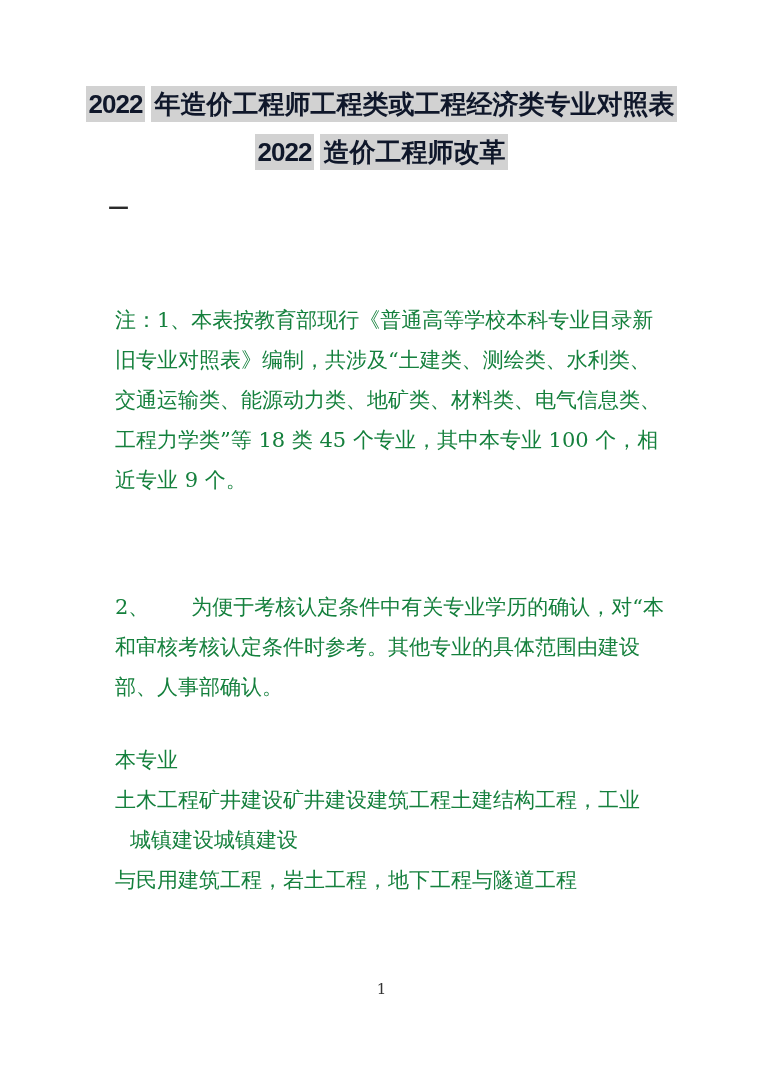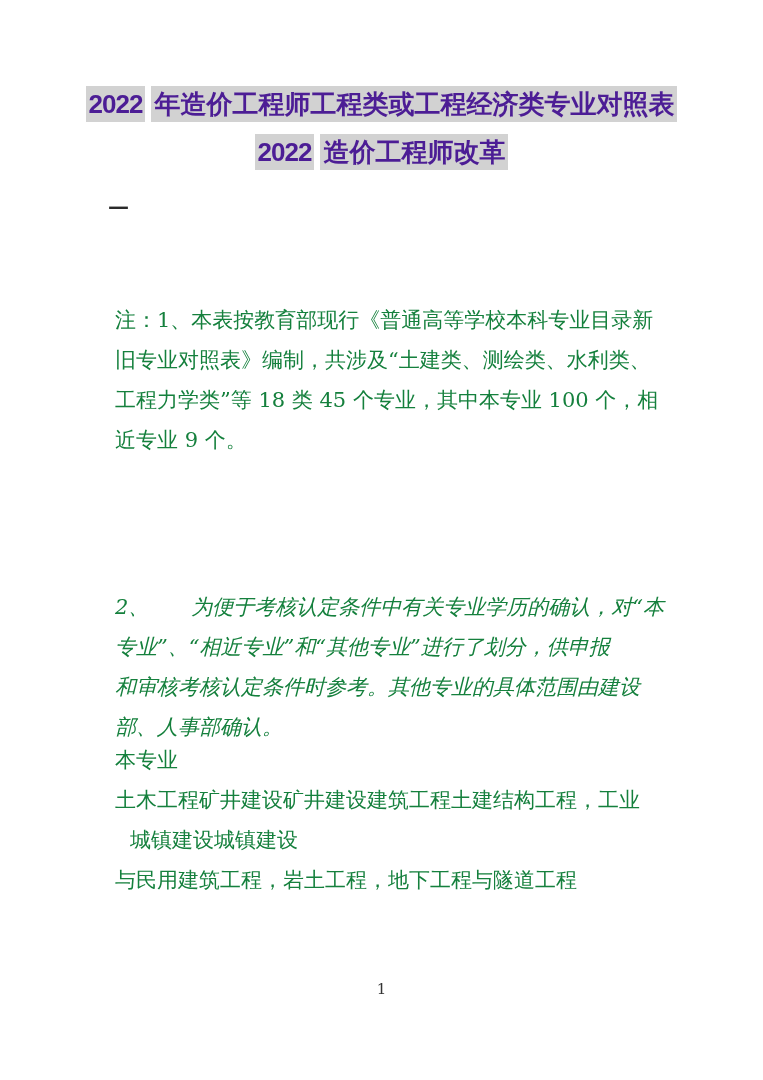--- a/index.html
+++ b/index.html
@@ -18,21 +18,21 @@
   
   .title {
     position: absolute;
     top: 80px;
     left: 57px;
     right: 57px;
     text-align: center;
     font-family: "Liberation Sans", sans-serif;
     font-weight: bold;
     font-size: 26px;
-    color: #4c1d95;
+    color: #0f172a;
   }
   .title-line {
     line-height: 48px;
     white-space: nowrap;
   }
   .hl {
     background: #d2d2d2;
     padding: 3px 3px;
   }
   .hl.num {
@@ -56,21 +56,21 @@
     width: 545px;
     font-size: 21px;
     line-height: 40px;
     color: #15803d;
   }
   .para .line {
     height: 40px;
     white-space: nowrap;
   }
   .p1 { top: 300px; }
-  .p2 { top: 587px; font-style: italic; }
+  .p2 { top: 587px; }
   .p3 { top: 740px; }
   .line.indent { padding-left: 15px; }
   
   .footer {
     position: absolute;
     top: 980px;
     left: 0;
     width: 763px;
     text-align: center;
     font-size: 15px;
@@ -90,27 +90,27 @@
     <div class="title-line">
       <span class="hl num">2022</span><span class="hl">造价工程师改革</span>
     </div>
   </div>
 
   <div class="dash">—</div>
 
   <div class="para p1">
     <div class="line">注：1、本表按教育部现行《普通高等学校本科专业目录新</div>
     <div class="line">旧专业对照表》编制，共涉及“土建类、测绘类、水利类、</div>
+    <div class="line">交通运输类、能源动力类、地矿类、材料类、电气信息类、</div>
     <div class="line">工程力学类”等 18 类 45 个专业，其中本专业 100 个，相</div>
     <div class="line">近专业 9 个。</div>
   </div>
 
   <div class="para p2">
     <div class="line">2、　　为便于考核认定条件中有关专业学历的确认，对“本</div>
-    <div class="line">专业”、“相近专业”和“其他专业”进行了划分，供申报</div>
     <div class="line">和审核考核认定条件时参考。其他专业的具体范围由建设</div>
     <div class="line">部、人事部确认。</div>
   </div>
 
   <div class="para p3">
     <div class="line">本专业</div>
     <div class="line">土木工程矿井建设矿井建设建筑工程土建结构工程，工业</div>
     <div class="line indent">城镇建设城镇建设</div>
     <div class="line">与民用建筑工程，岩土工程，地下工程与隧道工程</div>
   </div>

